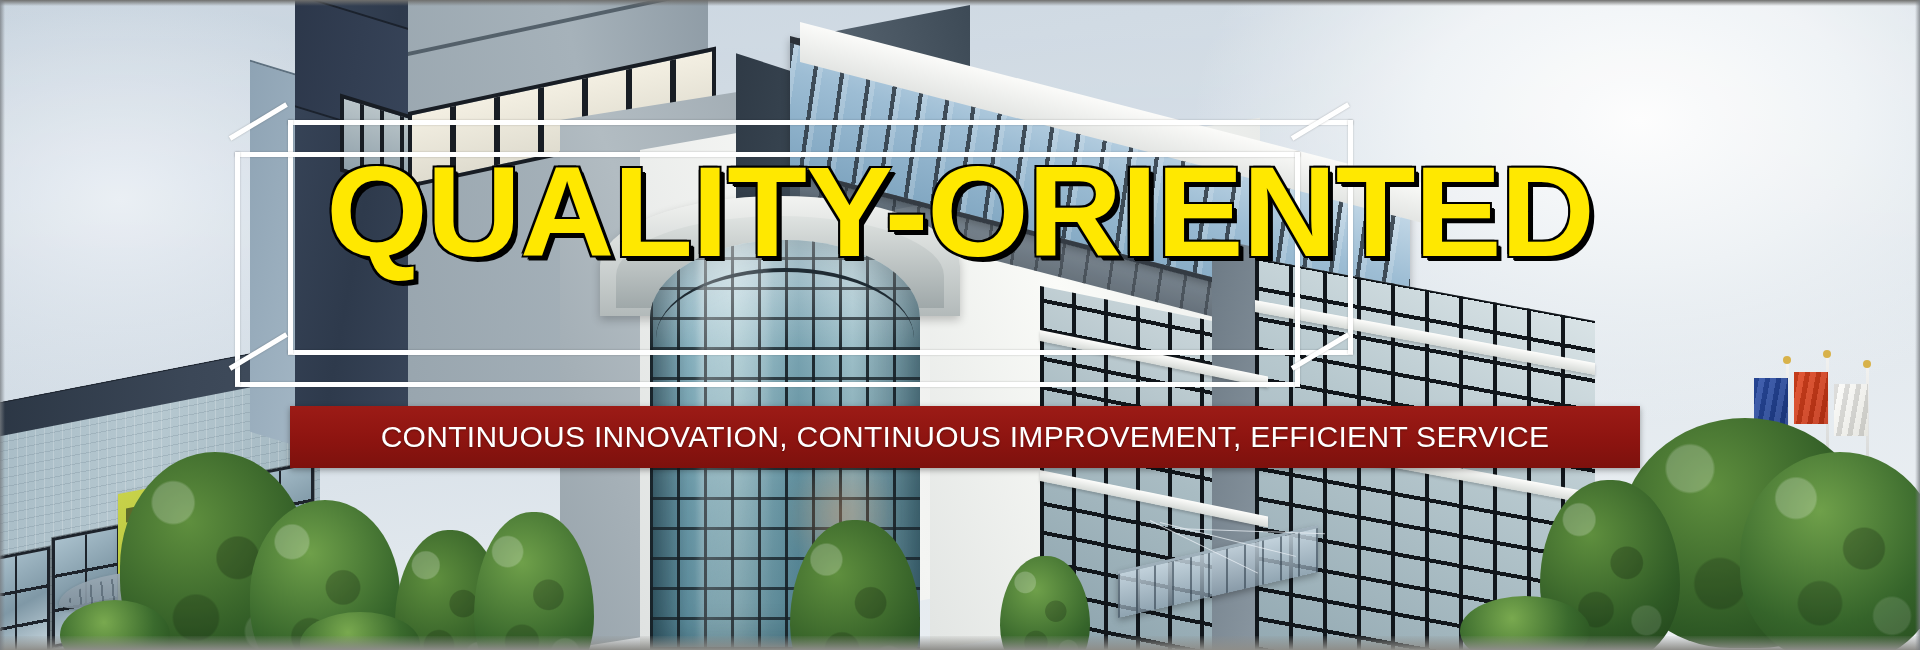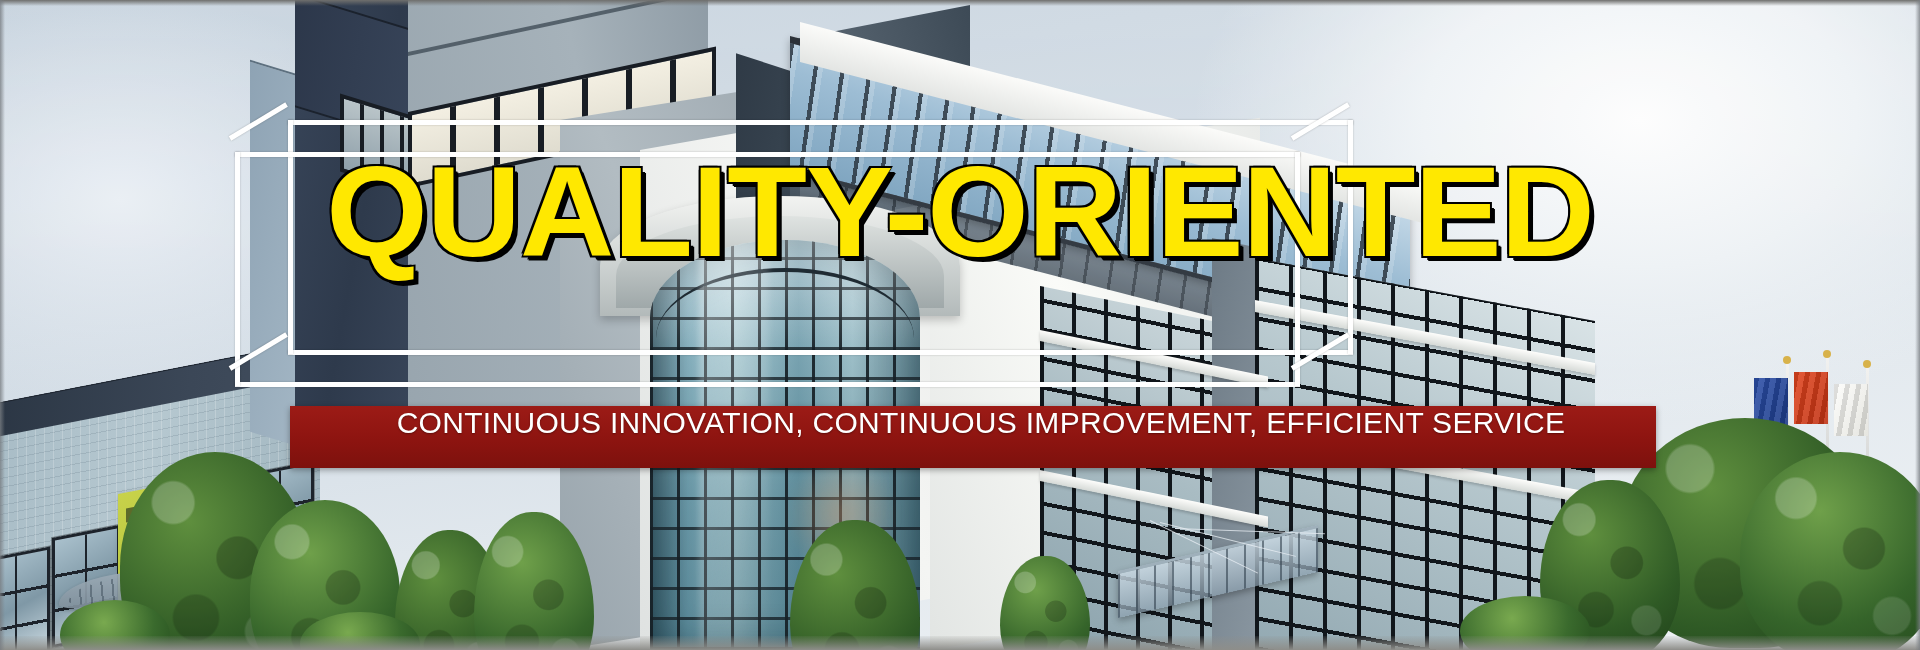--- a/index.html
+++ b/index.html
@@ -351,23 +351,22 @@
       -2px -2px 0 #000, 2px -2px 0 #000, -2px 2px 0 #000,
       0 0 2px #000;
     white-space:nowrap;
     transform:scaleX(1.02);
   }
 
   
   .subbar{
     position:absolute;left:290px;top:406px;width:1350px;height:62px;
     background:linear-gradient(180deg,#9c1b16,#8d1410 55%,#7d110d);
-    display:flex;justify-content:center;
+    display:flex;align-items:center;justify-content:center;
     box-shadow:0 2px 6px rgba(0,0,0,.35);
-    padding-left:16px;
   }
   .subbar-text{
     color:#ffffff;
     font-size:30px;
     letter-spacing:.3px;
     white-space:nowrap;
     font-family:"Liberation Sans","DejaVu Sans",sans-serif;
     text-shadow:0 1px 2px rgba(0,0,0,.35);
   }
 

